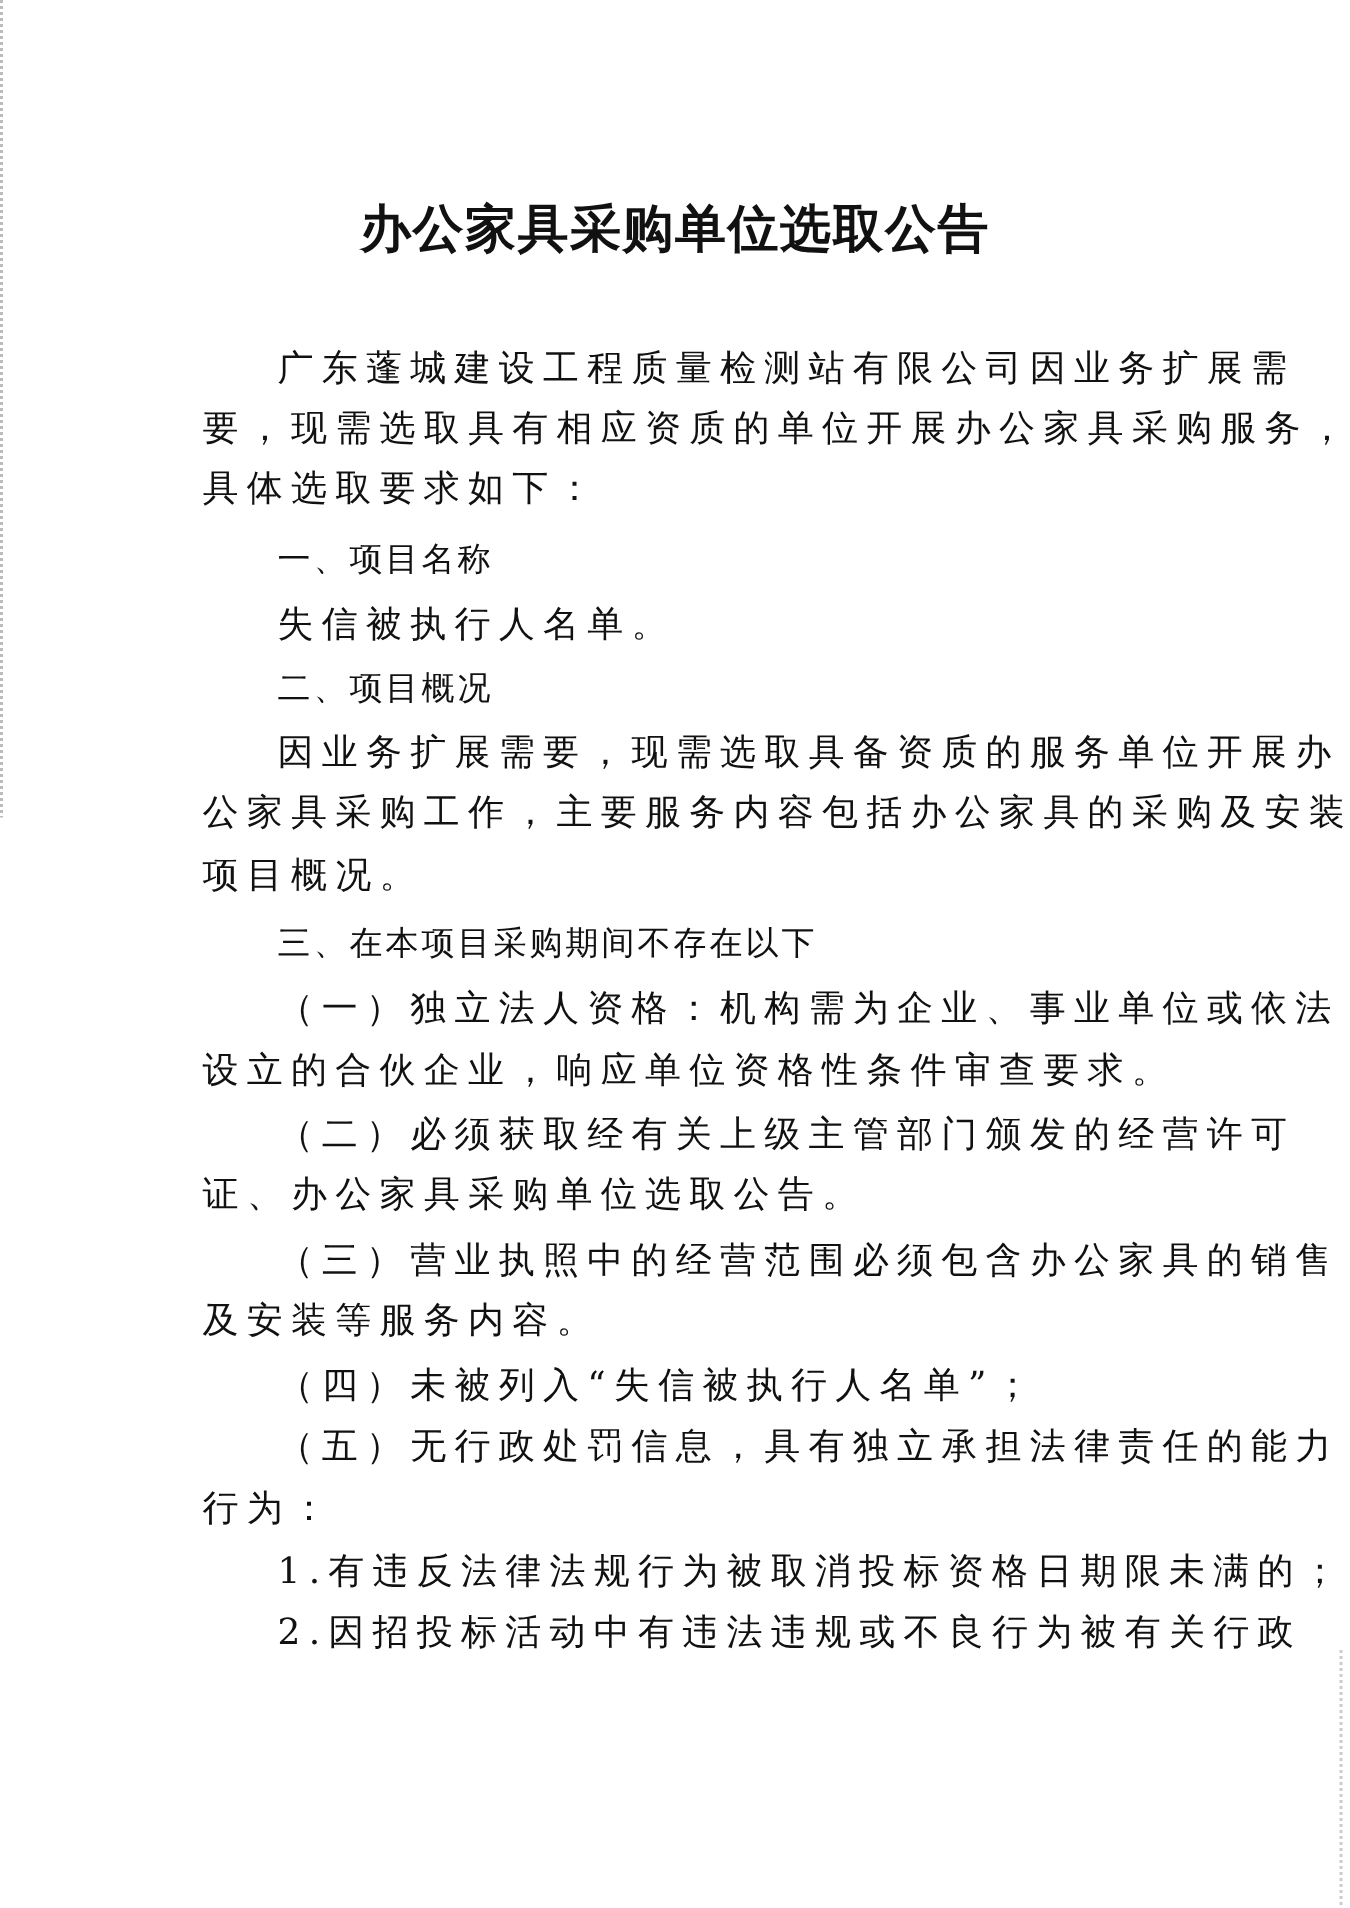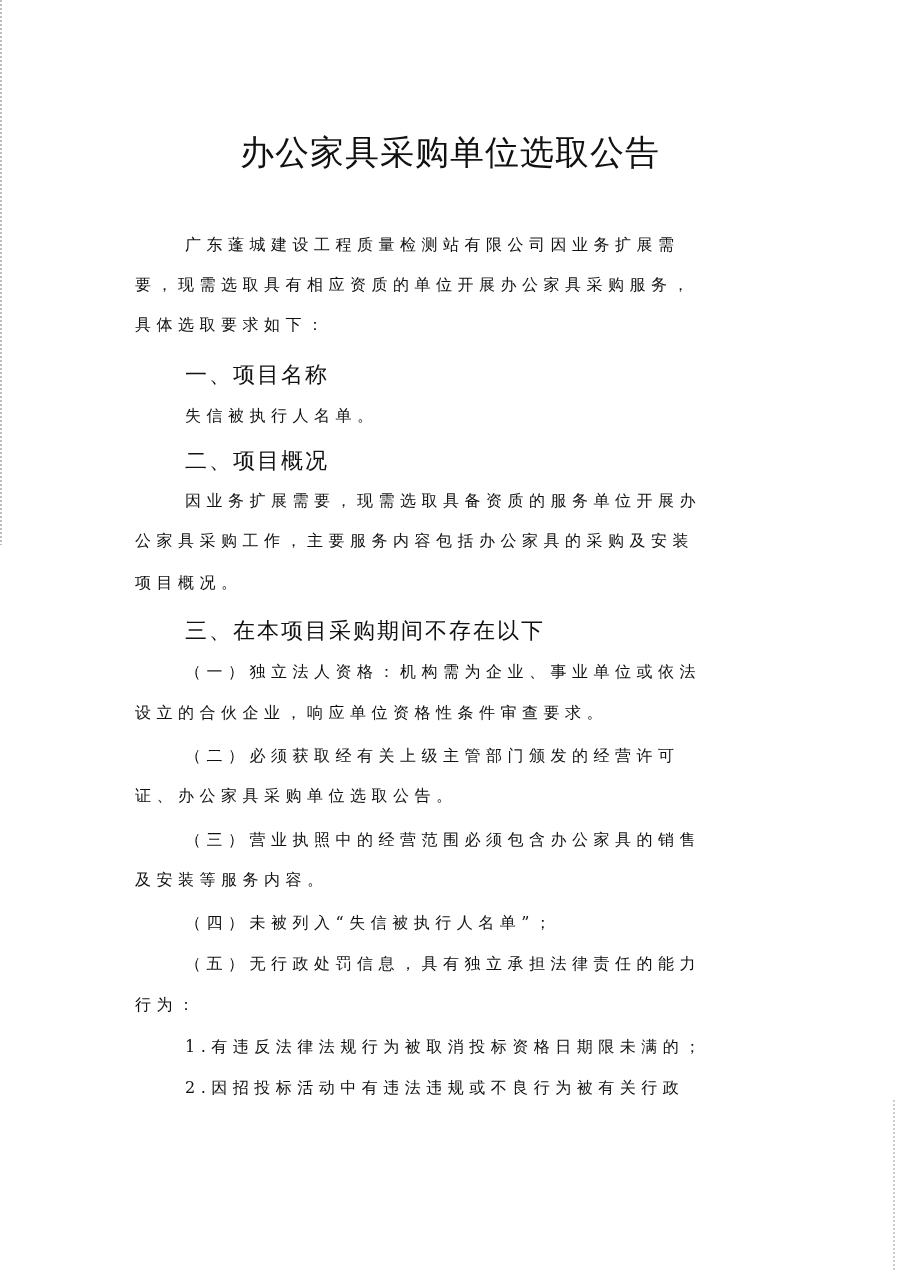--- a/index.html
+++ b/index.html
@@ -4,28 +4,28 @@
 <style>
   html, body { margin: 0; padding: 0; }
   body {
     width: 900px; height: 1272px; background: #ffffff; position: relative; overflow: hidden;
     font-family: "DejaVu Serif", "Liberation Serif", serif; color: #111;
   }
   .edge-left { position: absolute; left: 0; top: 0; width: 2px; height: 545px; background: repeating-linear-gradient(#bbb 0 2px, #fff 2px 4px); }
   .edge-right { position: absolute; right: 5px; top: 1100px; width: 2px; height: 172px; background: repeating-linear-gradient(#ccc 0 2px, #fff 2px 4px); }
   .title {
     position: absolute; left: 0; width: 900px; top: 130px; text-align: center;
-    font-size: 34px; font-weight: normal; letter-spacing: 1px; font-family: "DejaVu Serif", serif;
+    font-size: 34px; font-weight: bold; letter-spacing: 1px; font-family: "DejaVu Serif", serif;
   }
   .line {
-    position: absolute; left: 135px; width: 640px; font-size: 16px; line-height: 30px;
+    position: absolute; left: 135px; width: 640px; font-size: 24px; line-height: 30px;
     letter-spacing: 5.5px; white-space: nowrap;
   }
   .indent { left: 185px; }
-  .heading { font-family: Liberation Serif, serif; letter-spacing: 2px; font-size: 22px; }
+  .heading { font-family: Liberation Mono, monospace; letter-spacing: 2px; font-size: 22px; }
 </style>
 </head>
 <body>
 
 <div class="edge-left"></div>
 <div class="edge-right"></div>
 
 <div class="title">办公家具采购单位选取公告</div>
 
 <div class="line indent" style="top:230px">广东蓬城建设工程质量检测站有限公司因业务扩展需</div>

